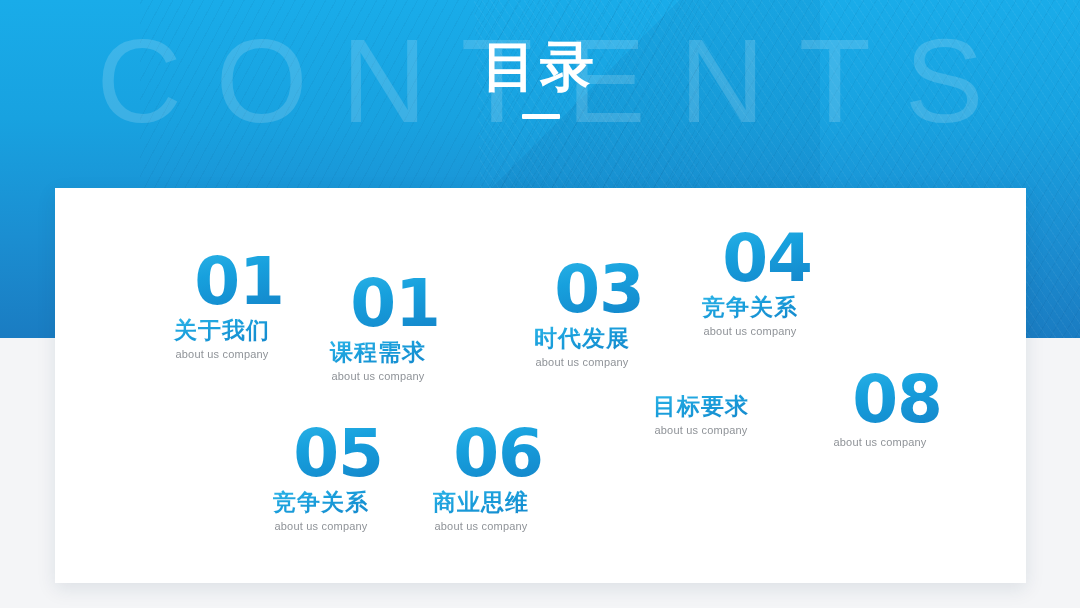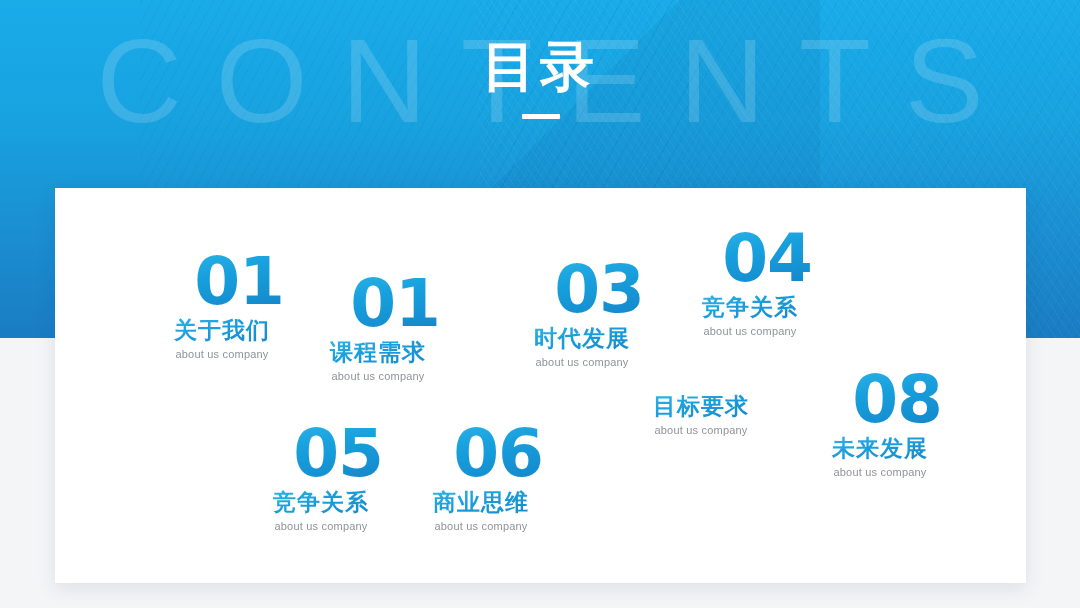--- a/index.html
+++ b/index.html
@@ -152,17 +152,16 @@
     <div class="sub">about us company</div>
   </div>
 
   <div class="item" style="left:639px;top:389px;width:124px;">
     <div class="cn">目标要求</div>
     <div class="sub">about us company</div>
   </div>
 
   <div class="item" style="left:818px;top:370px;width:124px;">
     <div class="num-wrap"><span class="num">08</span></div>
-    <div class="cn">未来发展</div>
     <div class="sub">about us company</div>
   </div>
 
 </div>
 
 </body></html>

